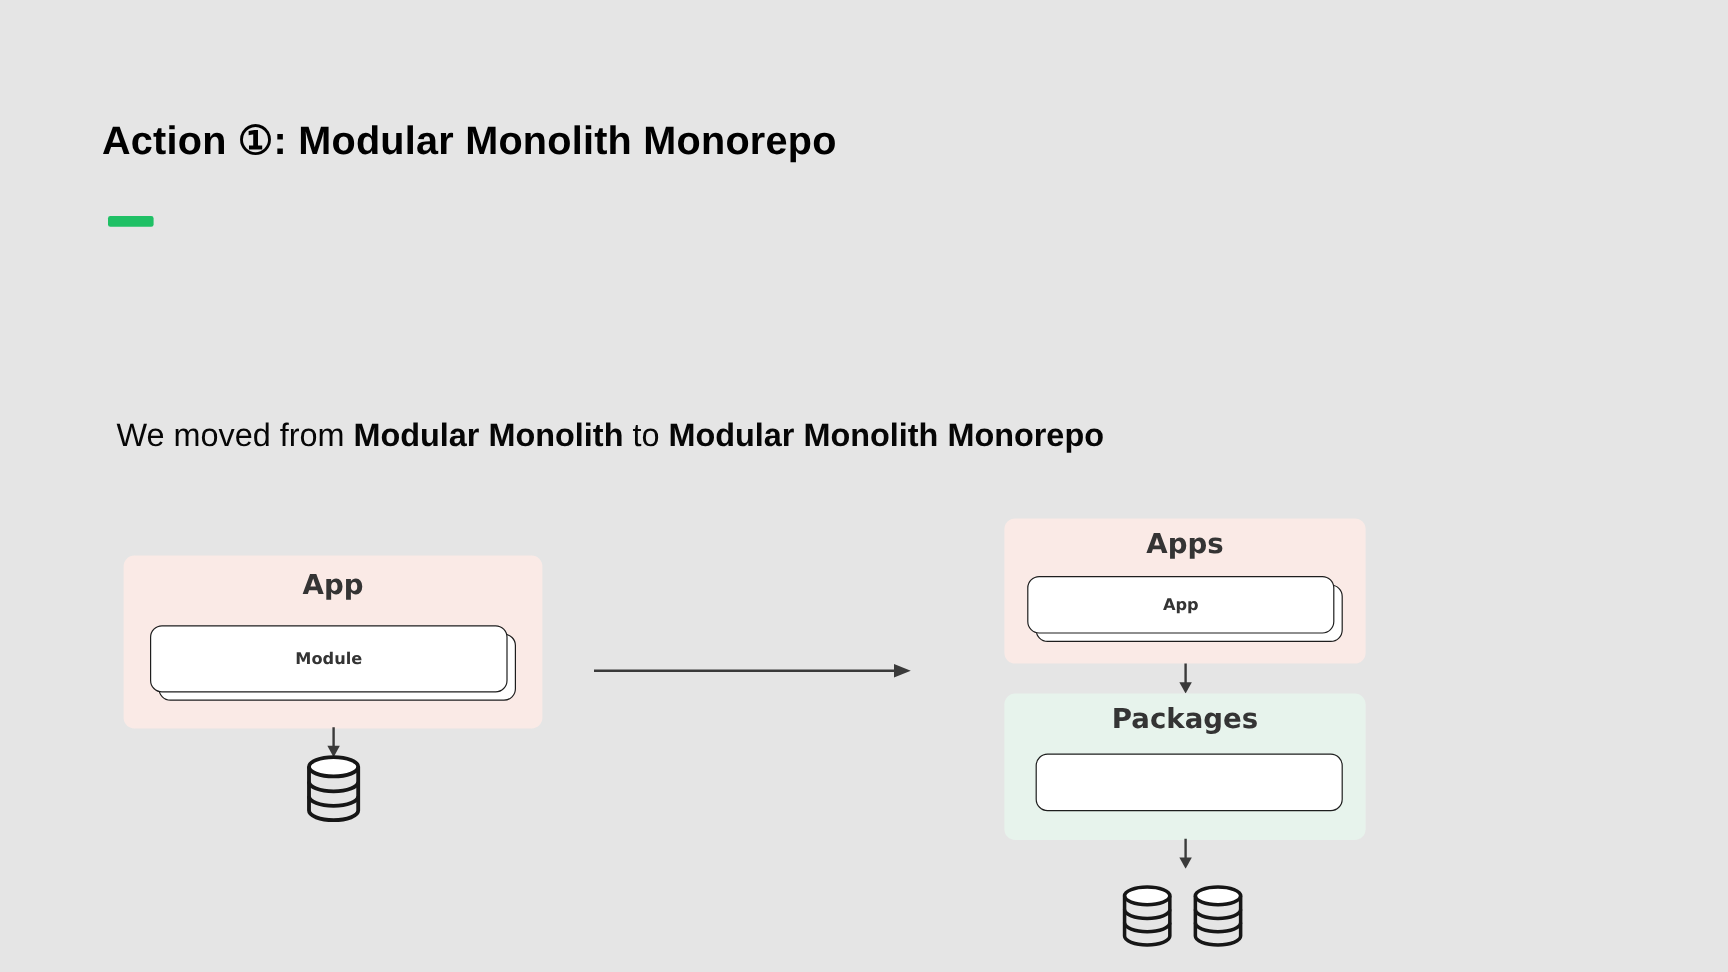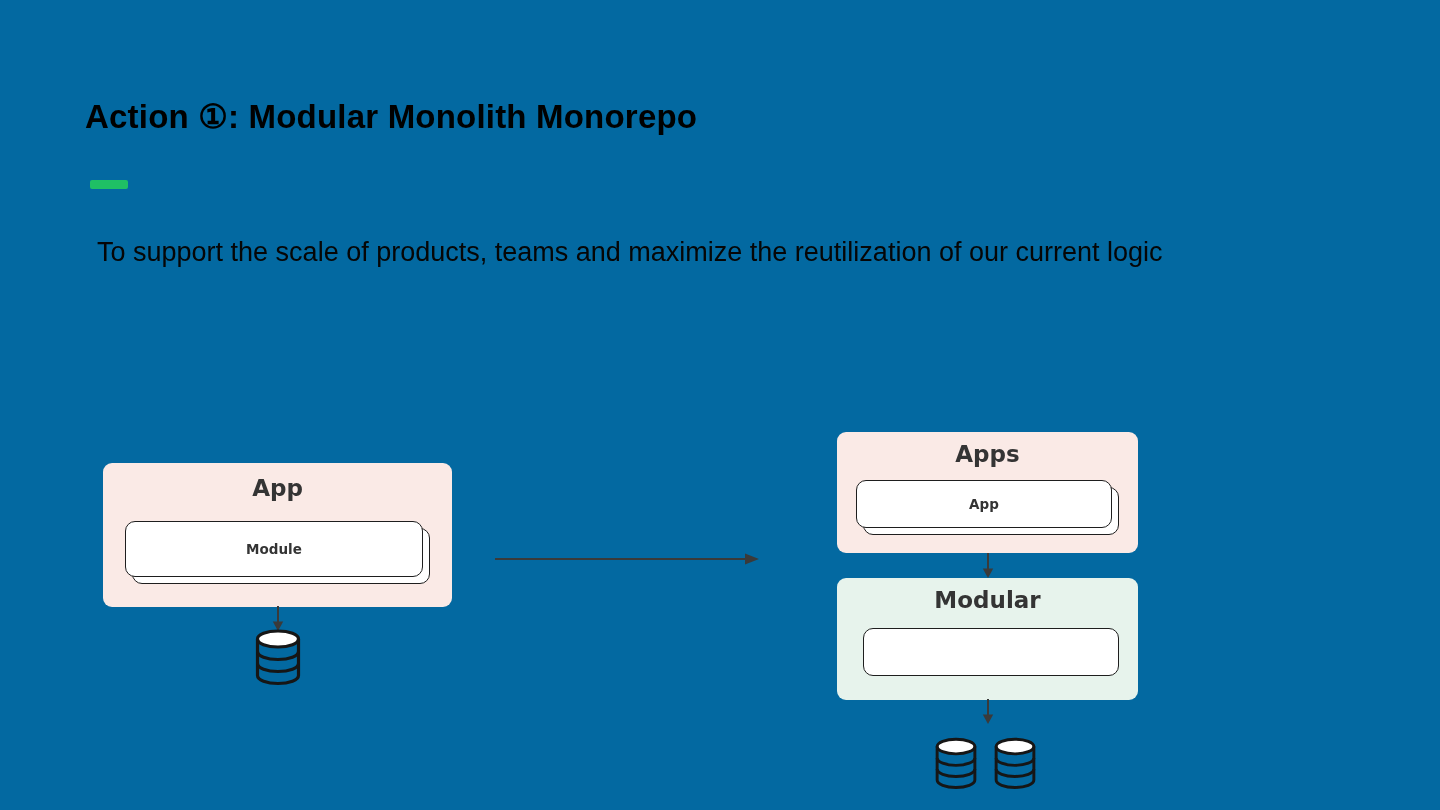--- a/index.html
+++ b/index.html
@@ -1,20 +1,20 @@
 <!DOCTYPE html>
 <html><head>
 <meta charset="utf-8">
 <style>
   html, body { margin: 0; padding: 0; background: #ffffff; }
   .slide {
     position: relative;
     width: 1440px;
     height: 810px;
-    background: #0369a1;
+    background: #e5e5e5;
     font-family: "Liberation Sans", sans-serif;
     overflow: hidden;
     color: #000;
   }
   .title {
     position: absolute;
     left: 85px;
     top: 97px;
     margin: 0;
     font-size: 33px;
@@ -106,22 +106,22 @@
 </style>
 </head>
 <body>
 
 <div class="slide">
 
   <h1 class="title">Action ①: Modular Monolith Monorepo</h1>
 
   <div class="accent-dash" style="background-color: rgb(31, 192, 101);"></div>
 
-  <p class="intro">To support the scale of products, teams and maximize the reutilization of our current logic</p>
 
+  <p class="move"><span>We moved from </span><strong>Modular Monolith</strong><span> to </span><strong>Modular Monolith Monorepo</strong></p>
 
   <div class="group-box" id="before-box" style="background-color: rgb(250, 234, 230);">
     <div class="group-label">App</div>
   </div>
   <div class="card-stack" id="before-stack">
     <div class="card card-back"></div>
     <div class="card card-front">
       <span class="card-label">Module</span>
     </div>
   </div>
@@ -152,21 +152,21 @@
       <span class="card-label">App</span>
     </div>
   </div>
 
   <svg class="icon-abs" id="apps-down-arrow" width="16" height="26" viewBox="0 0 16 26">
     <path d="M8 1 V17.5" stroke="#3a3a3a" stroke-width="2" fill="none"></path>
     <polygon points="8,26 2.8,16.5 13.2,16.5" fill="#3a3a3a"></polygon>
   </svg>
 
   <div class="group-box" id="packages-box" style="background-color: rgb(231, 243, 236);">
-    <div class="group-label">Modular</div>
+    <div class="group-label">Packages</div>
   </div>
   <div class="card-stack stack-sm" id="packages-stack">
     <div class="card card-back"></div>
   </div>
 
   <svg class="icon-abs" id="packages-down-arrow" width="16" height="26" viewBox="0 0 16 26">
     <path d="M8 1 V17.5" stroke="#3a3a3a" stroke-width="2" fill="none"></path>
     <polygon points="8,26 2.8,16.5 13.2,16.5" fill="#3a3a3a"></polygon>
   </svg>
 

